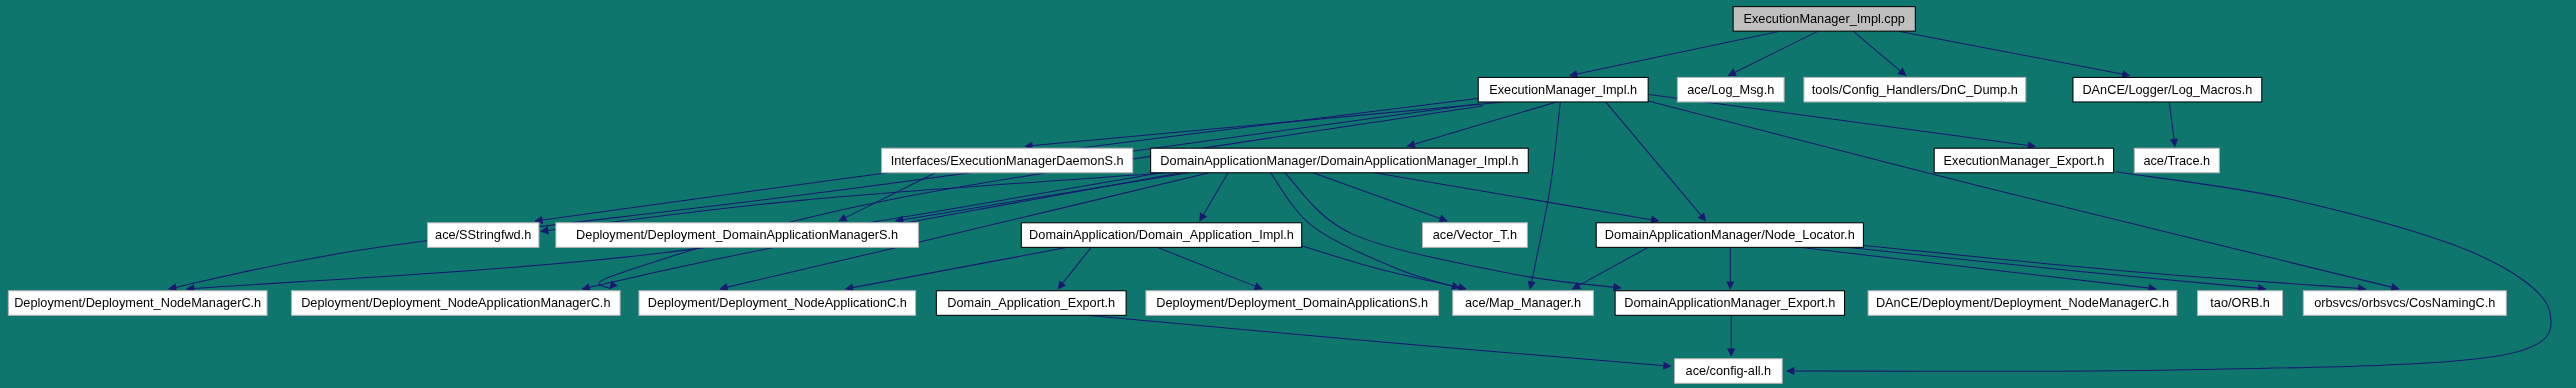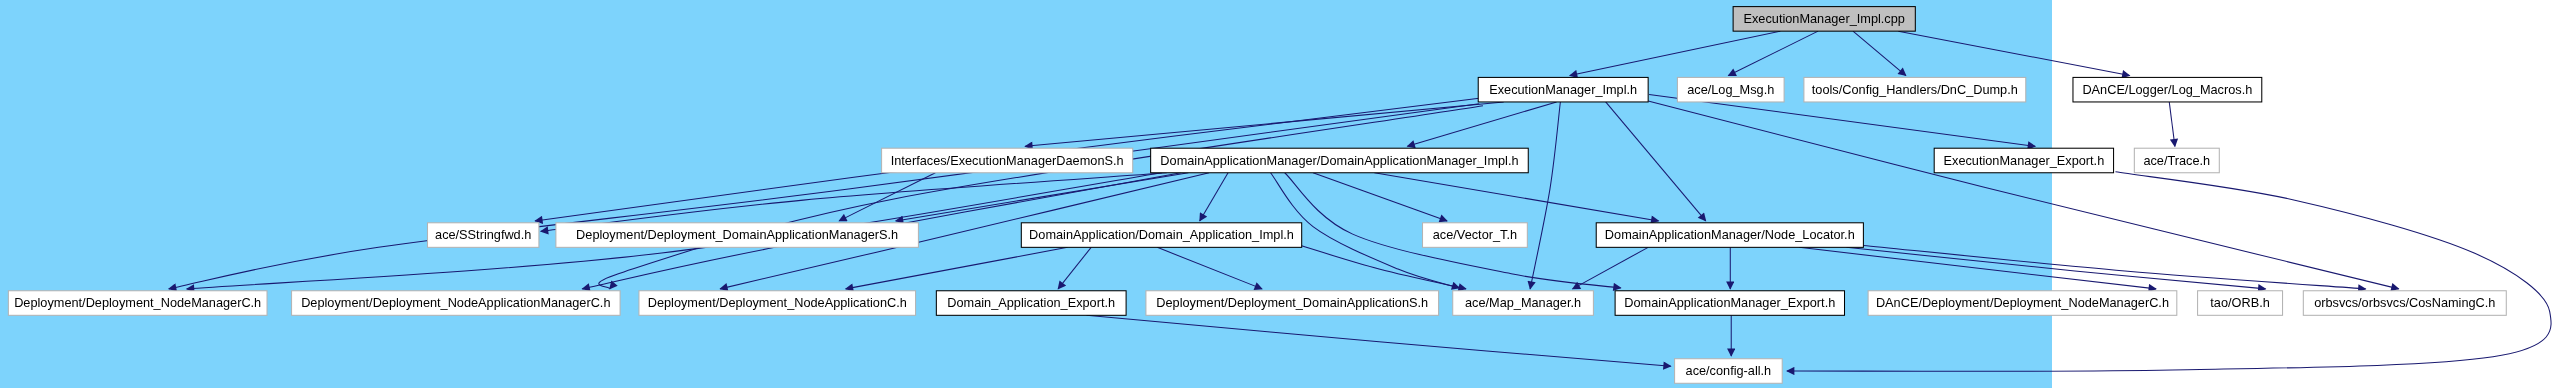--- a/index.html
+++ b/index.html
@@ -1,17 +1,17 @@
 <!DOCTYPE html>
 <html style="font-size:15px"><head>
 <meta charset="utf-8">
 <style>
   html,body{margin:0;padding:0;background:#ffffff;}
   body{width:2576px;height:388px;overflow:hidden;font-family:"Liberation Sans",sans-serif;}
-  #graph-container{position:relative;width:2052px;height:388px;background:#7dd3fc;}
+  #graph-container{position:relative;width:2576px;height:388px;background:#0f766e;}
   svg{display:block;}
   .edge{fill:none;stroke:#191970;stroke-width:1.1px;}
   .node-rect{stroke-width:1.1px;}
   .node-main .node-rect{fill:#bfbfbf;stroke:#000000;}
   .node-doc  .node-rect{fill:#ffffff;stroke:#000000;}
   .node-ext  .node-rect{fill:#ffffff;stroke:#b3b3b3;}
   .node-label{font-family:"Liberation Sans",sans-serif;font-size:13.5px;fill:#000000;}
 </style>
 </head>
 <body>

